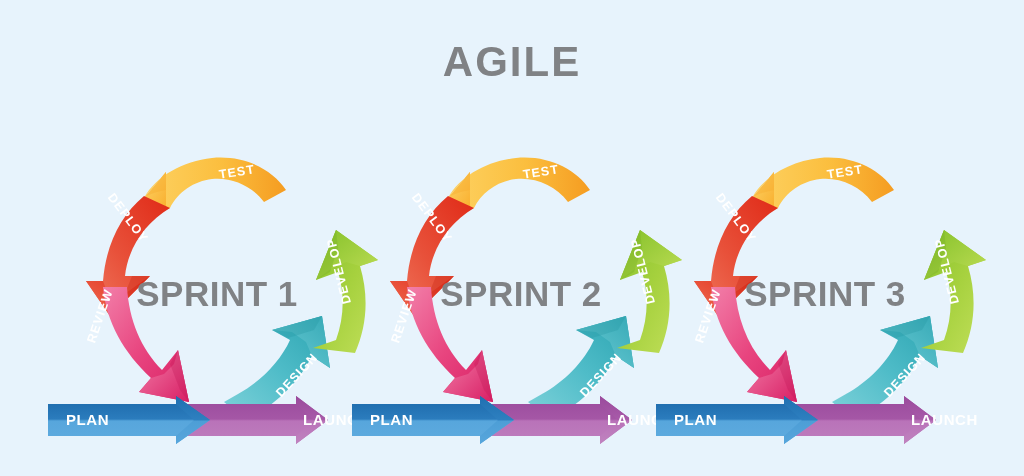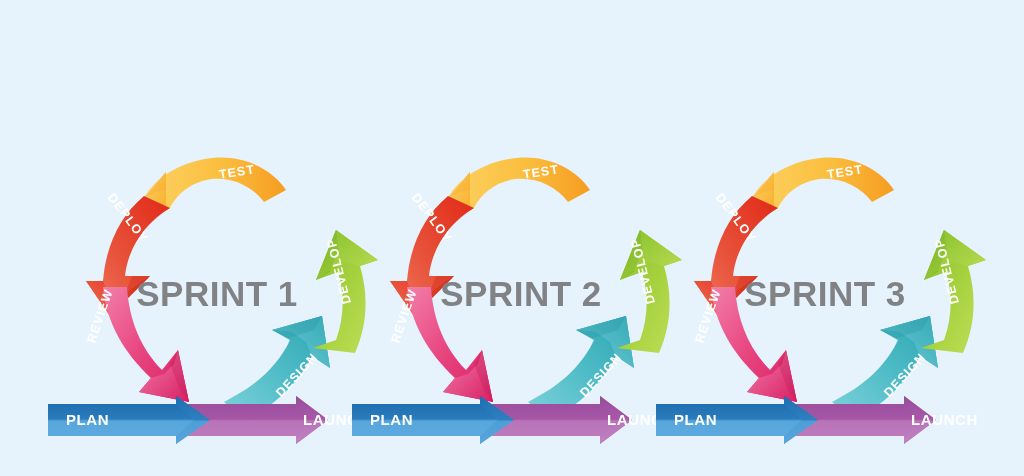--- a/index.html
+++ b/index.html
@@ -60,20 +60,21 @@
     fill: #ffffff;
     letter-spacing: 0.6px;
     dominant-baseline: central;
   }
 </style>
 </head>
 <body>
 
 <div id="stage" style="background: rgb(231, 243, 252);">
 
+  <div id="page-title" style="color: rgb(128, 130, 133);">AGILE</div>
 
   <svg id="diagram-svg" width="1024" height="476" viewBox="0 0 1024 476">
     <defs>
 
       <linearGradient id="g-test" x1="0" y1="0" x2="1" y2="0">
         <stop offset="0%" stop-color="#fdd262"></stop>
         <stop offset="55%" stop-color="#fbbe3e"></stop>
         <stop offset="100%" stop-color="#f59c21"></stop>
       </linearGradient>
       <linearGradient id="g-test-head" x1="0" y1="0" x2="1" y2="1">

